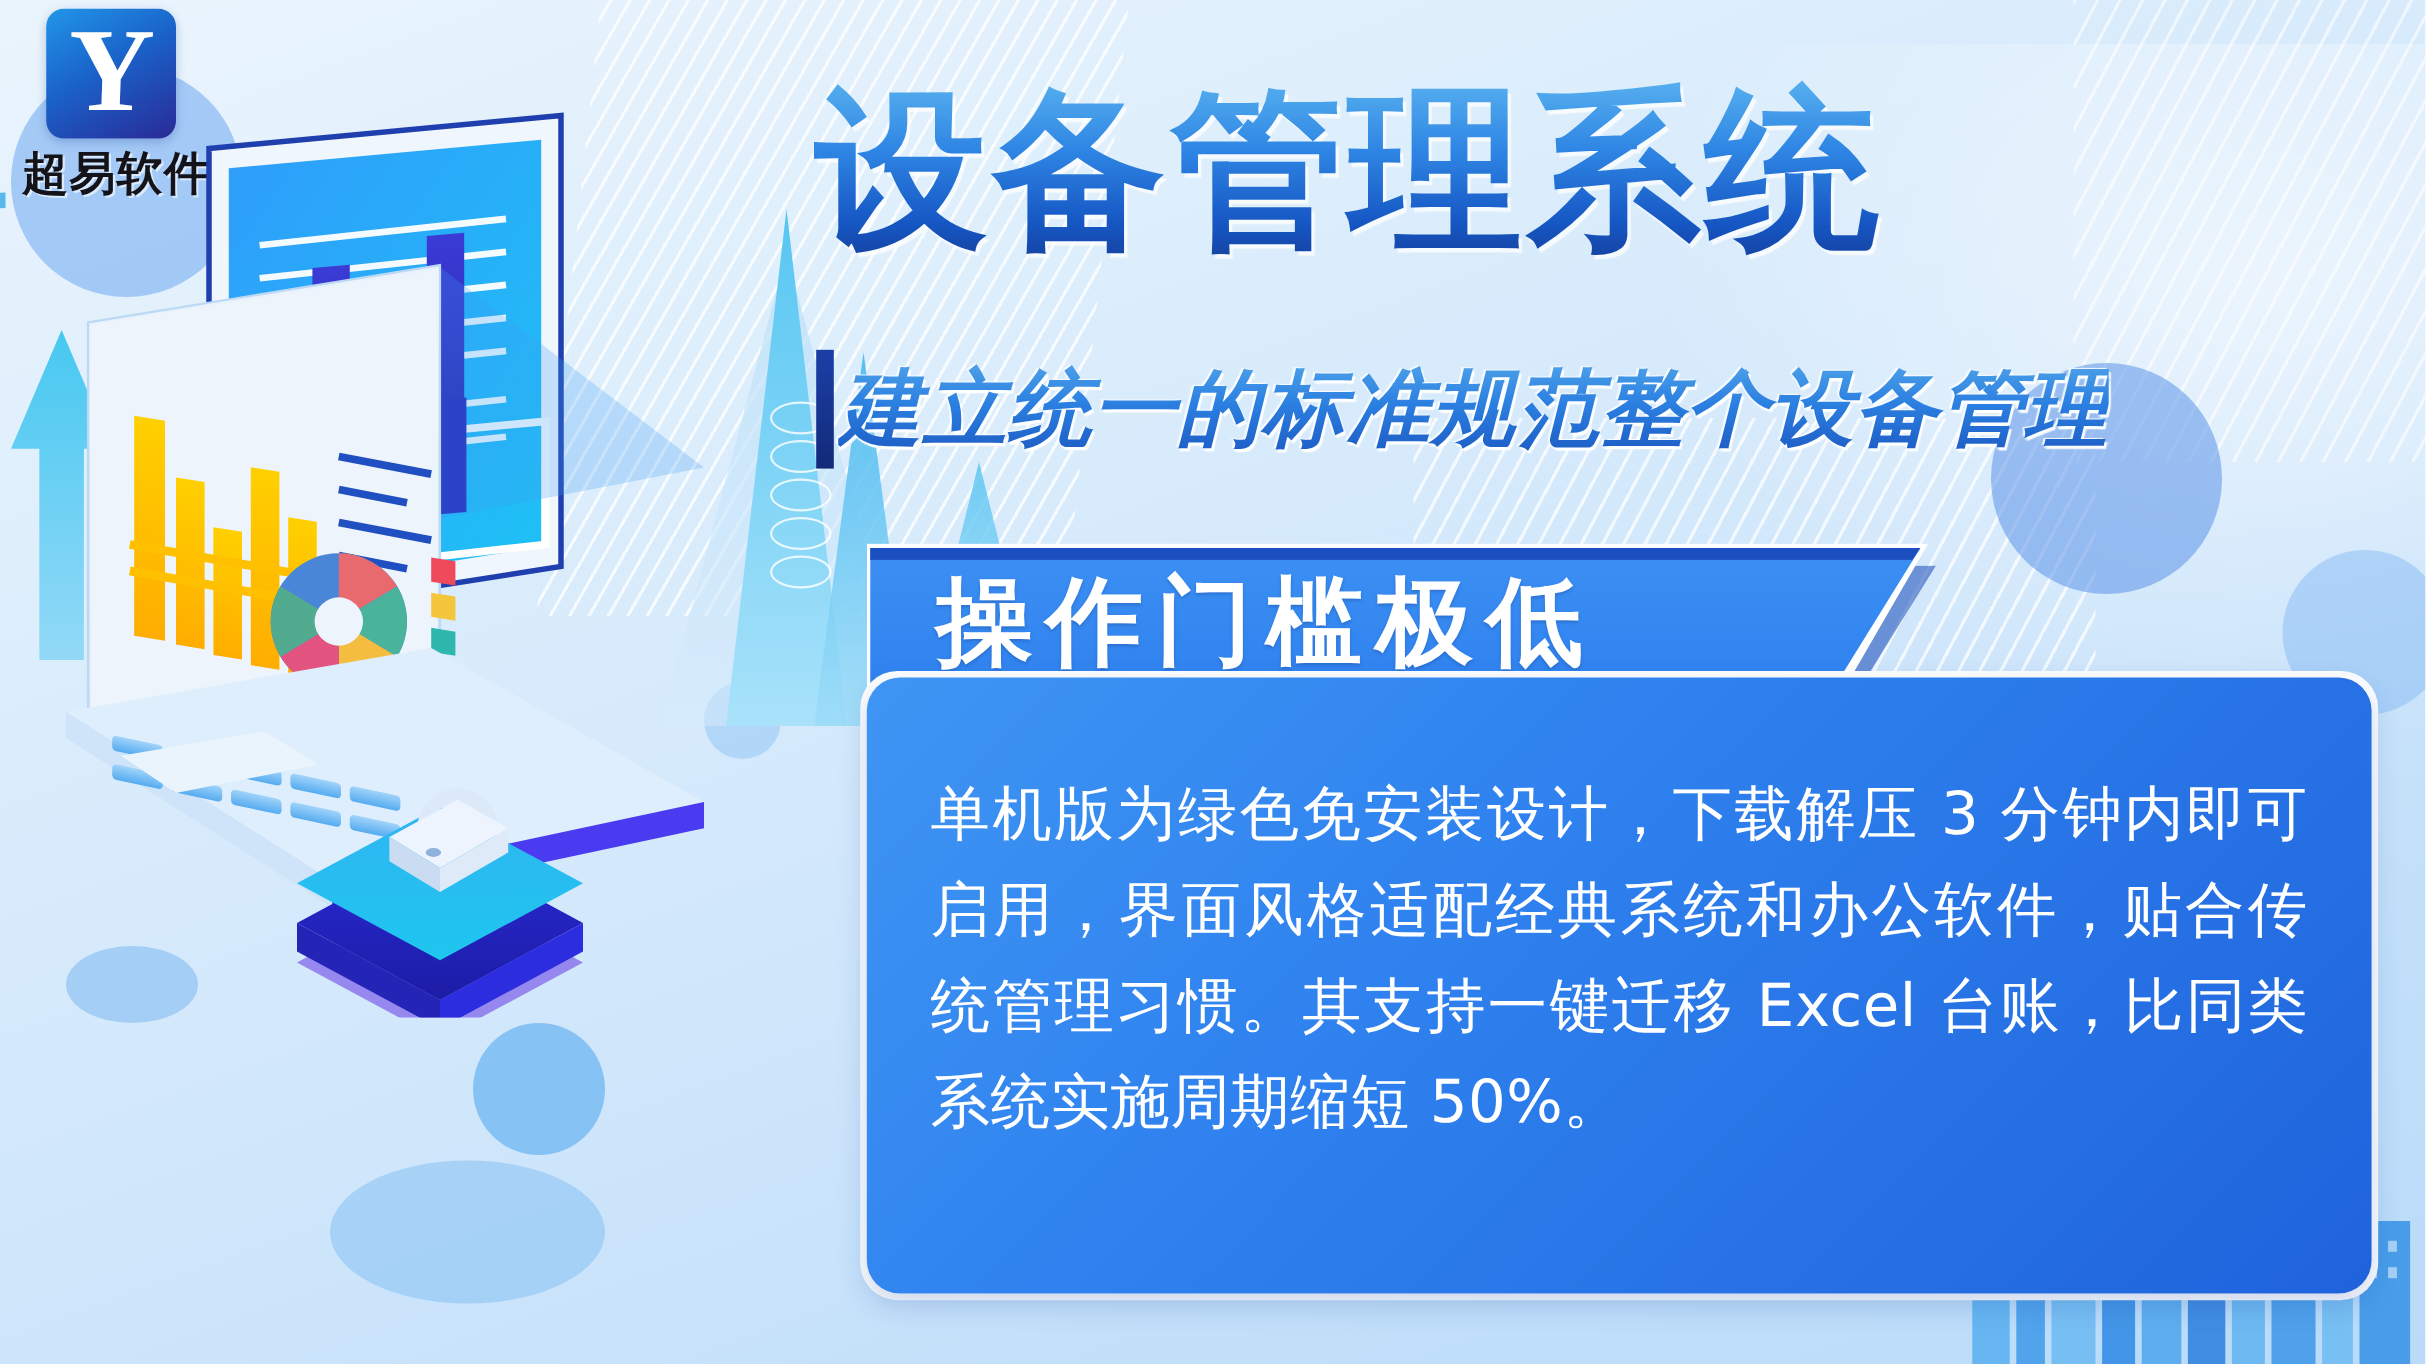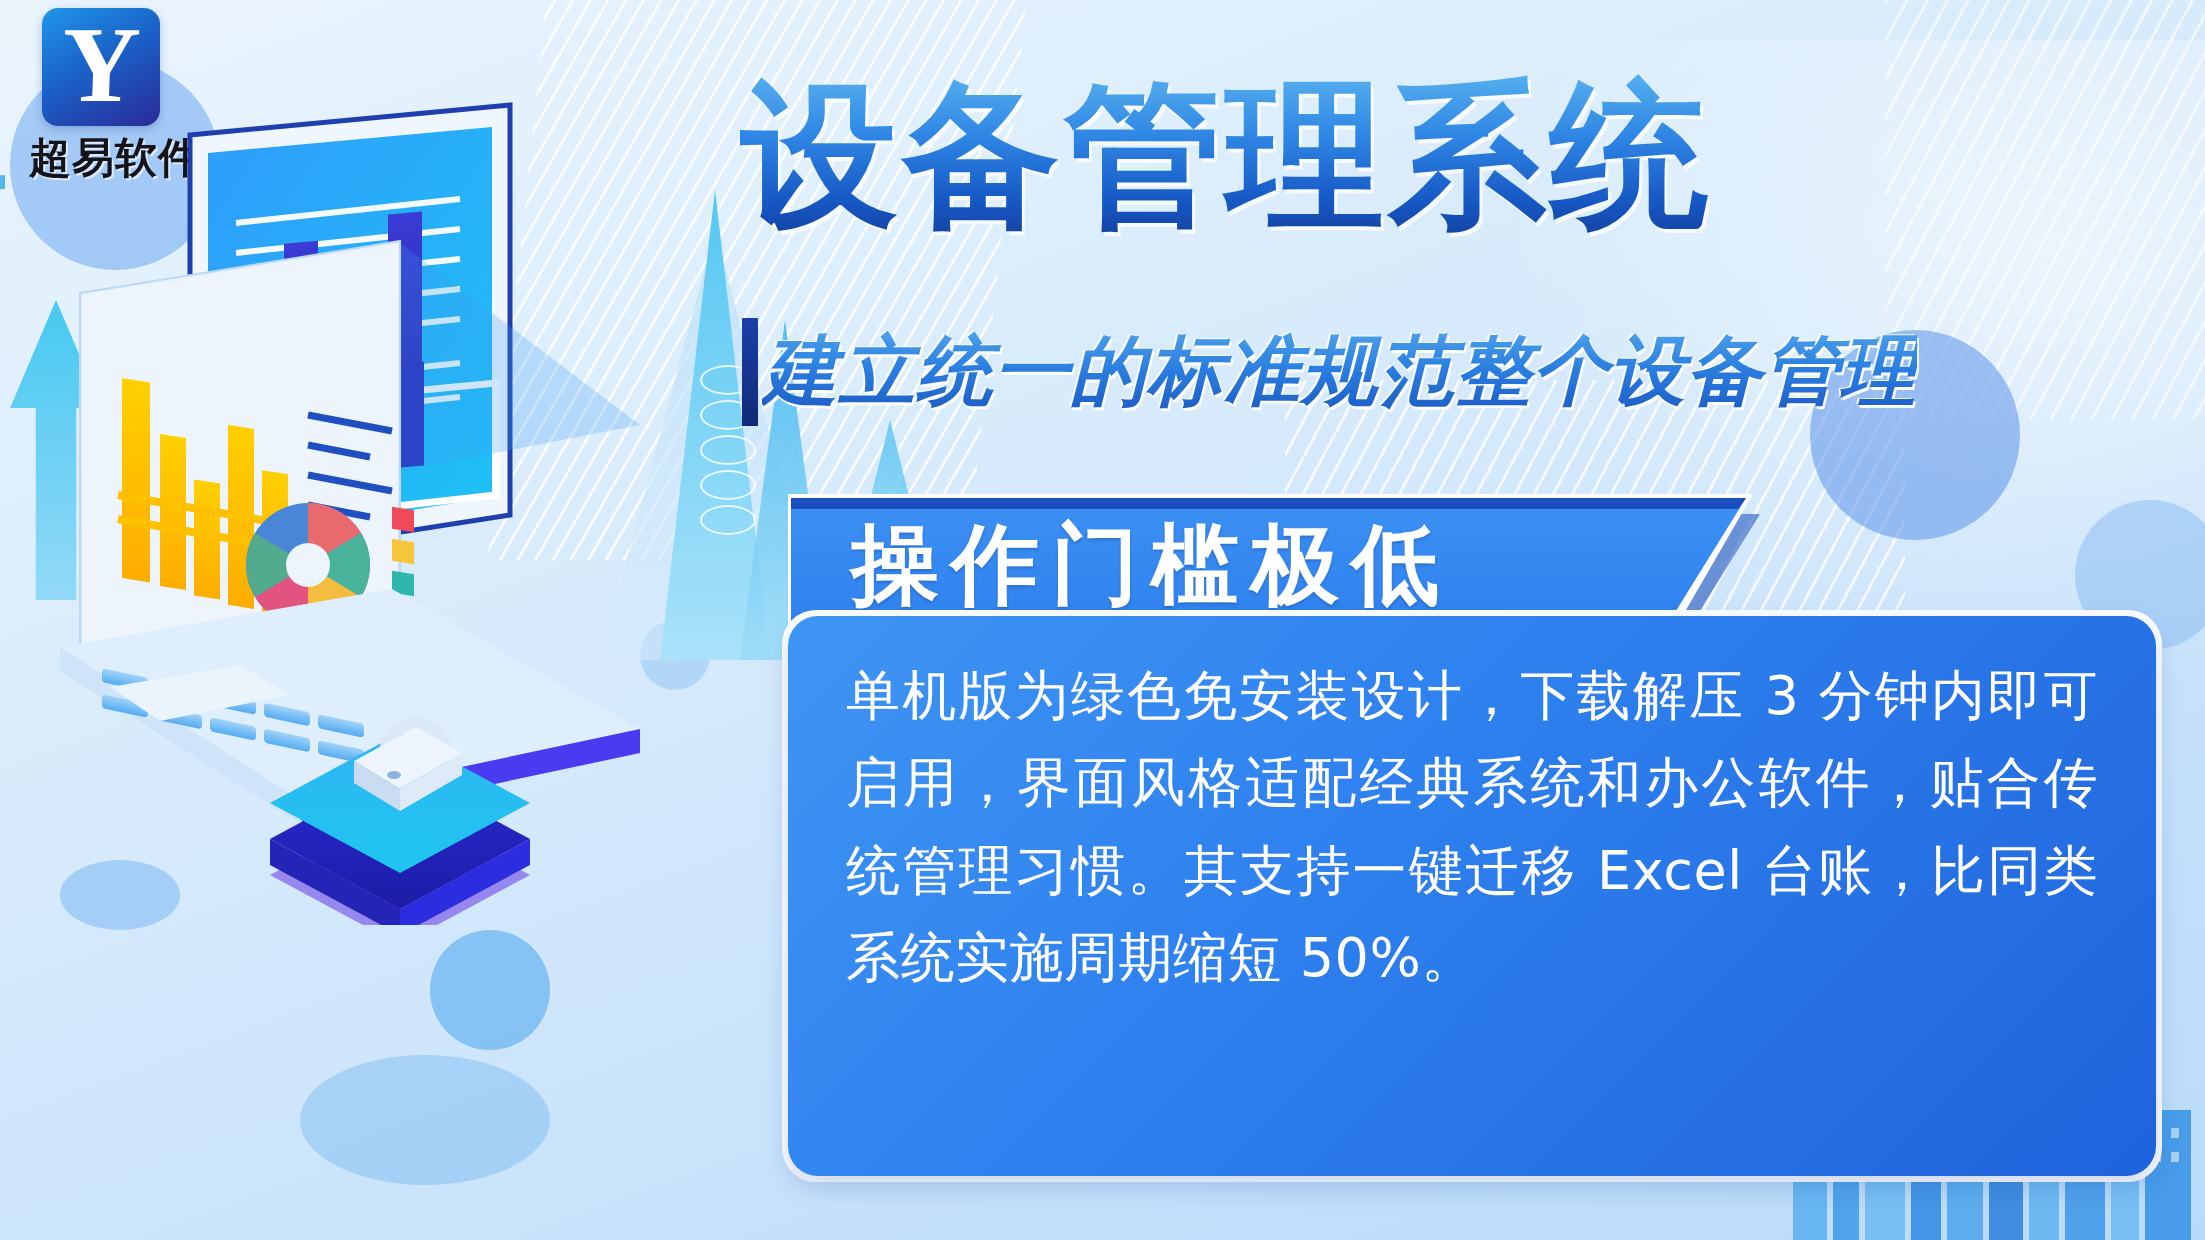--- a/index.html
+++ b/index.html
@@ -93,21 +93,21 @@
     box-shadow: 0 3px 9px rgba(30,70,150,.28);
   }
   .logo-y {
     position: absolute; inset: 0;
     display: flex; align-items: center; justify-content: center;
     color: #fff; font-weight: 700; font-size: 108px; line-height: 1;
     font-family: "Liberation Serif", serif;
     transform: translateY(-2px) skewX(-2deg);
   }
   .logo-text {
-    margin-top: 4px; text-align: center;
+    margin-top: 4px; 
     font-size: 42px; font-weight: 700; color: #14131a; letter-spacing: 1px;
     font-family: "DejaVu Sans", sans-serif;
     text-shadow: 2px 2px 0 rgba(255,255,255,.6);
   }
 
   
   .illus { position: absolute; left: 40px; top: 95px; width: 720px; height: 830px; }
 
   
   .title-main {
@@ -166,21 +166,21 @@
 
   
   .card-outline {
     position: absolute; left: 782px; top: 610px; width: 1380px; height: 572px;
     background: #ffffff; border-radius: 34px;
   }
   .card {
     position: absolute; left: 788px; top: 616px; width: 1368px; height: 560px;
     border-radius: 30px;
     background: linear-gradient(135deg,#3f95f3 0%,#2f82ef 38%,#1f63dc 100%);
-    padding: 36px 58px 0 58px;
+    padding: 80px 58px 0 58px;
     box-shadow: 0 10px 26px rgba(22,70,160,.22);
   }
   .card-text {
     color: #ffffff; font-size: 54px; line-height: 1.62; font-weight: 400;
     letter-spacing: 0.5px;
     font-family: "DejaVu Sans", sans-serif;
     text-align: justify;
   }
 </style>
 </head>

